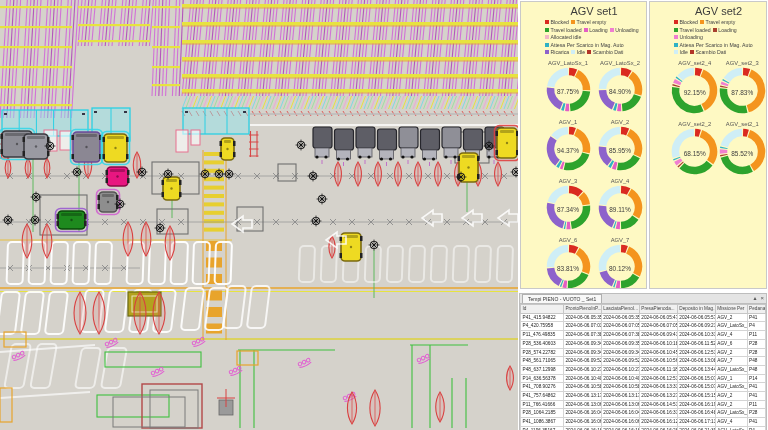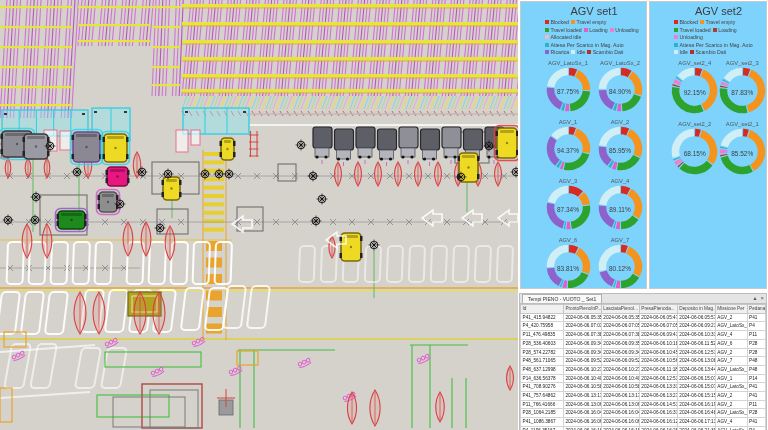--- a/index.html
+++ b/index.html
@@ -1,18 +1,18 @@
 <!DOCTYPE html>
 <html><head>
 <meta charset="utf-8">
 <style>
   html,body{margin:0;padding:0;background:#fff;font-family:"Liberation Sans",sans-serif;}
   .stage{position:relative;width:768px;height:430px;overflow:hidden;background:#fff;}
   .map{position:absolute;left:0;top:0;width:518px;height:430px;background:#d5d2cb;}
-  .panel{position:absolute;top:1px;height:288px;background:#7dd3fc;border:1px solid #c9c9c9;box-sizing:border-box;overflow:hidden;padding-left:21px;}
+  .panel{position:absolute;top:1px;height:288px;background:#fef9c3;border:1px solid #c9c9c9;box-sizing:border-box;overflow:hidden;padding-left:21px;}
   .panel1{left:520px;width:127px;}
   .panel2{left:649px;width:118px;}
   .panel h2{margin:3px 0 2px;font-size:11px;font-weight:400;color:#3c3c3c;text-align:center;}
   .legend{display:flex;flex-wrap:wrap;padding:0 3px;}
   .legend .it{display:flex;align-items:center;margin:0 2px 1px 0;font-size:5.2px;color:#444;white-space:nowrap;line-height:6.5px;}
   .legend .sw{width:4px;height:4px;margin-right:1.5px;display:inline-block;flex:none;}
   .donuts{display:grid;grid-template-columns:1fr 1fr;margin-top:3px;row-gap:3px;}
   .dcell{display:flex;flex-direction:column;align-items:center;}
   .dname{font-size:5.8px;color:#555;margin-bottom:1px;}
   .dwrap{position:relative;}

